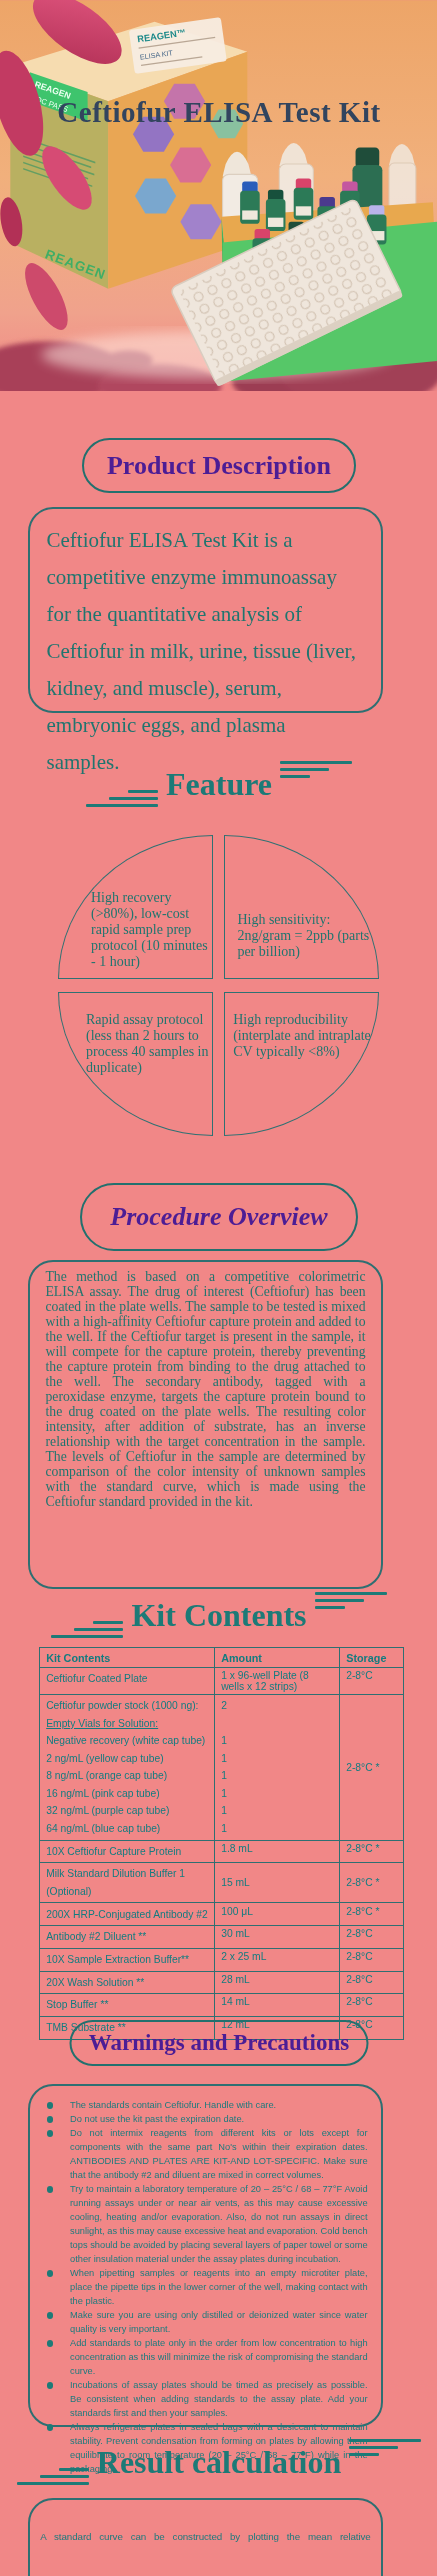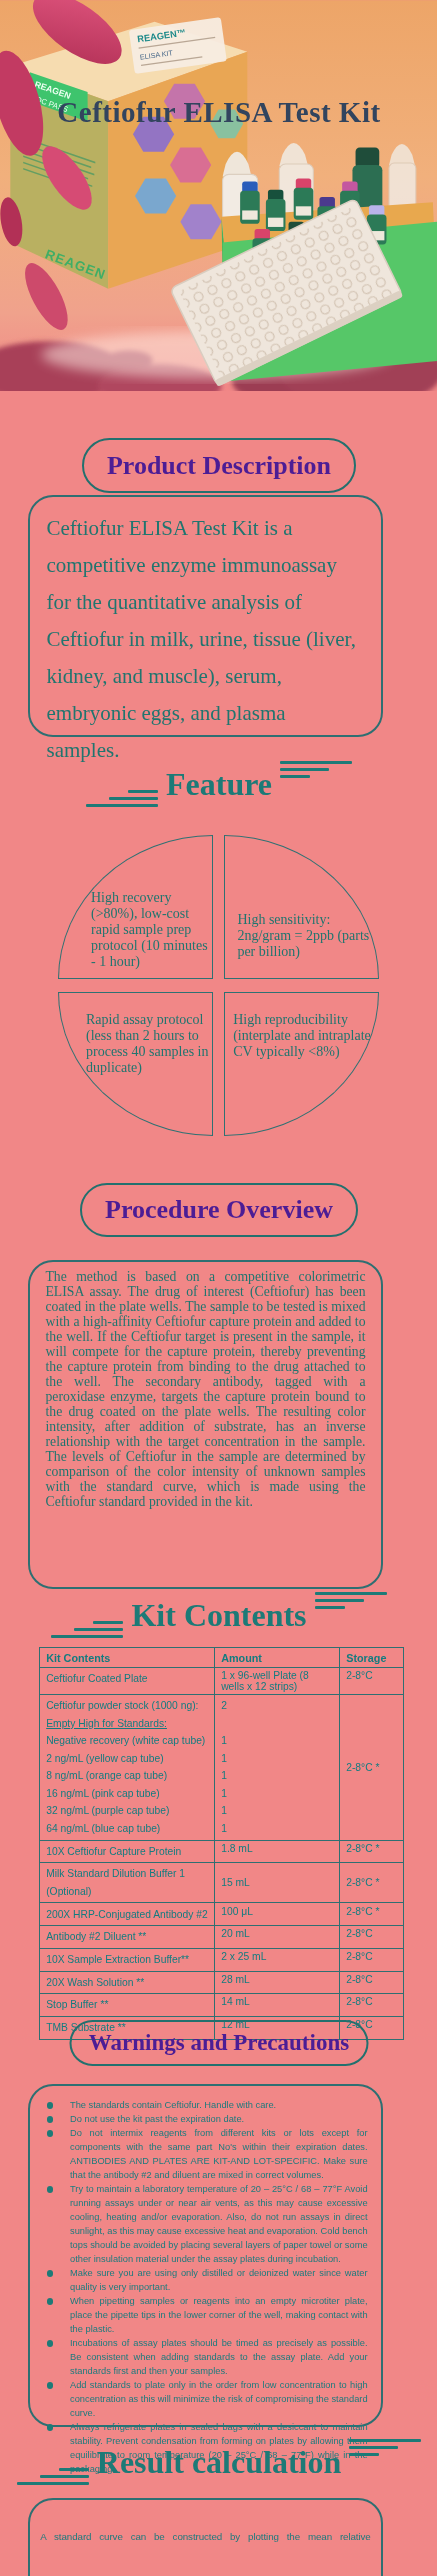--- a/index.html
+++ b/index.html
@@ -40,21 +40,21 @@
   .deco-l i:nth-child(1){width:30px;} .deco-l i:nth-child(2){width:49px;} .deco-l i:nth-child(3){width:72px;}
   .deco-r { align-items:flex-start; margin-bottom:31px; }
   .deco-r i:nth-child(1){width:72px;} .deco-r i:nth-child(2){width:49px;} .deco-r i:nth-child(3){width:30px;}
 
   
   .round-box {
     position:absolute; left:28px; width:355px;
     border:2.1px solid #2e6f72; border-radius:25px;
     color:#20756f;
   }
-  #desc-box { top:495px; height:242px; padding:13.4px 17.5px 0 16.5px; font-size:21px; line-height:37px; }
+  #desc-box { top:507px; height:206px; padding:13.4px 17.5px 0 16.5px; font-size:21px; line-height:37px; }
   #proc-box { top:1260px; height:329px; padding:7.2px 15.5px 0 15.5px; font-size:13.7px; line-height:15px; text-align:justify; }
   #desc-box p, #proc-box p { margin:0; }
 
   
   #feature-circle { position:absolute; top:835px; left:58px; width:321px; height:301px; }
   .quad { position:absolute; width:155px; height:144px; border:1.8px solid #2e7173; }
   .q-tl { left:0; top:0;    border-radius:100% 0 0 0; }
   .q-tr { right:0; top:0;   border-radius:0 100% 0 0; }
   .q-bl { left:0; bottom:0; border-radius:0 0 0 100%; }
   .q-br { right:0; bottom:0;border-radius:0 0 100% 0; }
@@ -294,21 +294,21 @@
       <p>High sensitivity: 2ng/gram = 2ppb (parts per billion)</p>
     </div>
   <div class="quad q-bl">
       <p>Rapid assay protocol (less than 2 hours to process 40 samples in duplicate)</p>
     </div>
   <div class="quad q-br">
       <p>High reproducibility (interplate and intraplate CV typically &lt;8%)</p>
     </div>
 </div>
 
-<div class="pill" style="top:1183px;width:278px;height:54px;font-size:26px;">
+<div class="pill" style="top:1183px;width:278px;height:68px;font-size:26px;font-style:italic;">
   <span>Procedure Overview</span>
 </div>
 <div id="proc-box" class="round-box">
   <p>The method is based on a competitive colorimetric ELISA assay. The drug of interest (Ceftiofur) has been coated in the plate wells. The sample to be tested is mixed with a high-affinity Ceftiofur capture protein and added to the well. If the Ceftiofur target is present in the sample, it will compete for the capture protein, thereby preventing the capture protein from binding to the drug attached to the well. The secondary antibody, tagged with a peroxidase enzyme, targets the capture protein bound to the drug coated on the plate wells. The resulting color intensity, after addition of substrate, has an inverse relationship with the target concentration in the sample. The levels of Ceftiofur in the sample are determined by comparison of the color intensity of unknown samples with the standard curve, which is made using the Ceftiofur standard provided in the kit.</p>
 </div>
 
 <div class="sec-head" style="top:1592px;">
   <span class="deco deco-l">
       <i></i>
       <i></i>
@@ -338,21 +338,21 @@
       <tr>
         <td>
           <div class="cell-line">Ceftiofur Coated Plate</div>
         </td>
         <td class="amt" style="white-space: normal;">1 x 96-well Plate (8 wells x 12 strips)</td>
         <td>2-8°C</td>
       </tr>
       <tr>
         <td>
           <div class="cell-line">Ceftiofur powder stock (1000 ng):</div>
-          <div class="cell-line u">Empty High for Standards:</div>
+          <div class="cell-line u">Empty Vials for Solution:</div>
           <div class="cell-line">Negative recovery (white cap tube)</div>
           <div class="cell-line">2 ng/mL (yellow cap tube)</div>
           <div class="cell-line">8 ng/mL (orange cap tube)</div>
           <div class="cell-line">16 ng/mL (pink cap tube)</div>
           <div class="cell-line">32 ng/mL (purple cap tube)</div>
           <div class="cell-line">64 ng/mL (blue cap tube)</div>
         </td>
         <td class="amt">
           <div class="cell-line">2</div>
           <div class="cell-line">&nbsp;</div>
@@ -384,21 +384,21 @@
         <td>
           <div class="cell-line">200X HRP-Conjugated Antibody #2</div>
         </td>
         <td class="amt" style="white-space: normal;">100 μL</td>
         <td>2-8°C *</td>
       </tr>
       <tr>
         <td>
           <div class="cell-line">Antibody #2 Diluent **</div>
         </td>
-        <td class="amt" style="white-space: normal;">20 mL</td>
+        <td class="amt" style="white-space: normal;">30 mL</td>
         <td>2-8°C</td>
       </tr>
       <tr>
         <td>
           <div class="cell-line">10X Sample Extraction Buffer**</div>
         </td>
         <td class="amt" style="white-space: normal;">2 x 25 mL</td>
         <td>2-8°C</td>
       </tr>
       <tr>
@@ -427,24 +427,24 @@
 
 <div class="pill" style="top:2020px;width:299px;height:46px;font-size:23px;">
   <span>Warnings and Precautions</span>
 </div>
 <div id="warn-box" class="round-box">
   <ul id="warn-list">
       <li><span class="dot"></span>The standards contain Ceftiofur. Handle with care.</li>
       <li><span class="dot"></span>Do not use the kit past the expiration date.</li>
       <li><span class="dot"></span>Do not intermix reagents from different kits or lots except for components with the same part No's within their expiration dates. ANTIBODIES AND PLATES ARE KIT-AND LOT-SPECIFIC. Make sure that the antibody #2 and diluent are mixed in correct volumes.</li>
       <li><span class="dot"></span>Try to maintain a laboratory temperature of 20 – 25°C / 68 – 77°F Avoid running assays under or near air vents, as this may cause excessive cooling, heating and/or evaporation. Also, do not run assays in direct sunlight, as this may cause excessive heat and evaporation. Cold bench tops should be avoided by placing several layers of paper towel or some other insulation material under the assay plates during incubation.</li>
+      <li><span class="dot"></span>When pipetting samples or reagents into an empty microtiter plate, place the pipette tips in the lower corner of the well, making contact with the plastic.</li>
       <li><span class="dot"></span>Make sure you are using only distilled or deionized water since water quality is very important.</li>
-      <li><span class="dot"></span>When pipetting samples or reagents into an empty microtiter plate, place the pipette tips in the lower corner of the well, making contact with the plastic.</li>
+      <li><span class="dot"></span>Add standards to plate only in the order from low concentration to high concentration as this will minimize the risk of compromising the standard curve.</li>
       <li><span class="dot"></span>Incubations of assay plates should be timed as precisely as possible. Be consistent when adding standards to the assay plate. Add your standards first and then your samples.</li>
-      <li><span class="dot"></span>Add standards to plate only in the order from low concentration to high concentration as this will minimize the risk of compromising the standard curve.</li>
       <li><span class="dot"></span>Always refrigerate plates in sealed bags with a desiccant to maintain stability. Prevent condensation from forming on plates by allowing them equilibrate to room temperature (20 – 25°C / 68 – 77°F) while in the packaging.</li>
     </ul>
 </div>
 
 <div class="sec-head" style="top:2439px;">
   <span class="deco deco-l">
       <i></i>
       <i></i>
       <i></i>
     </span>

